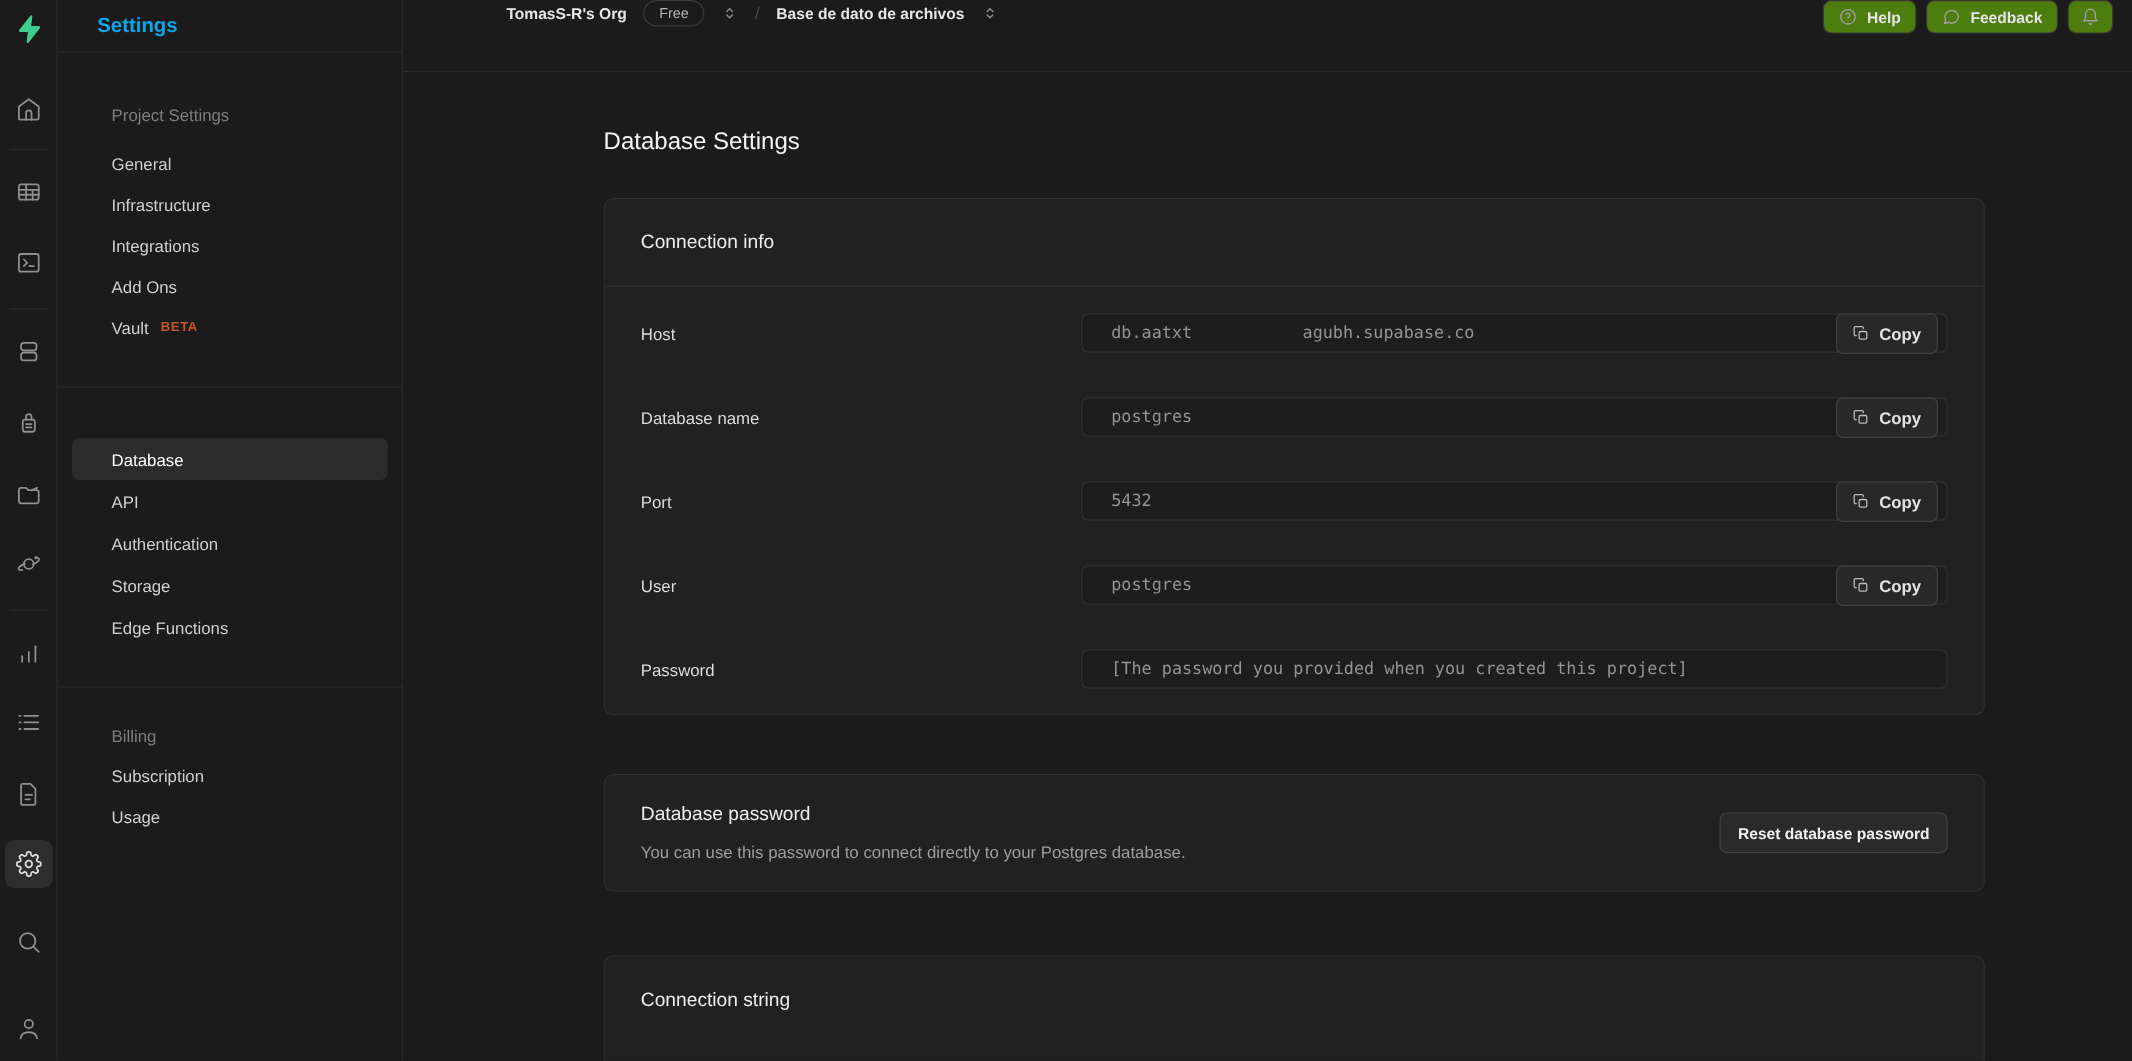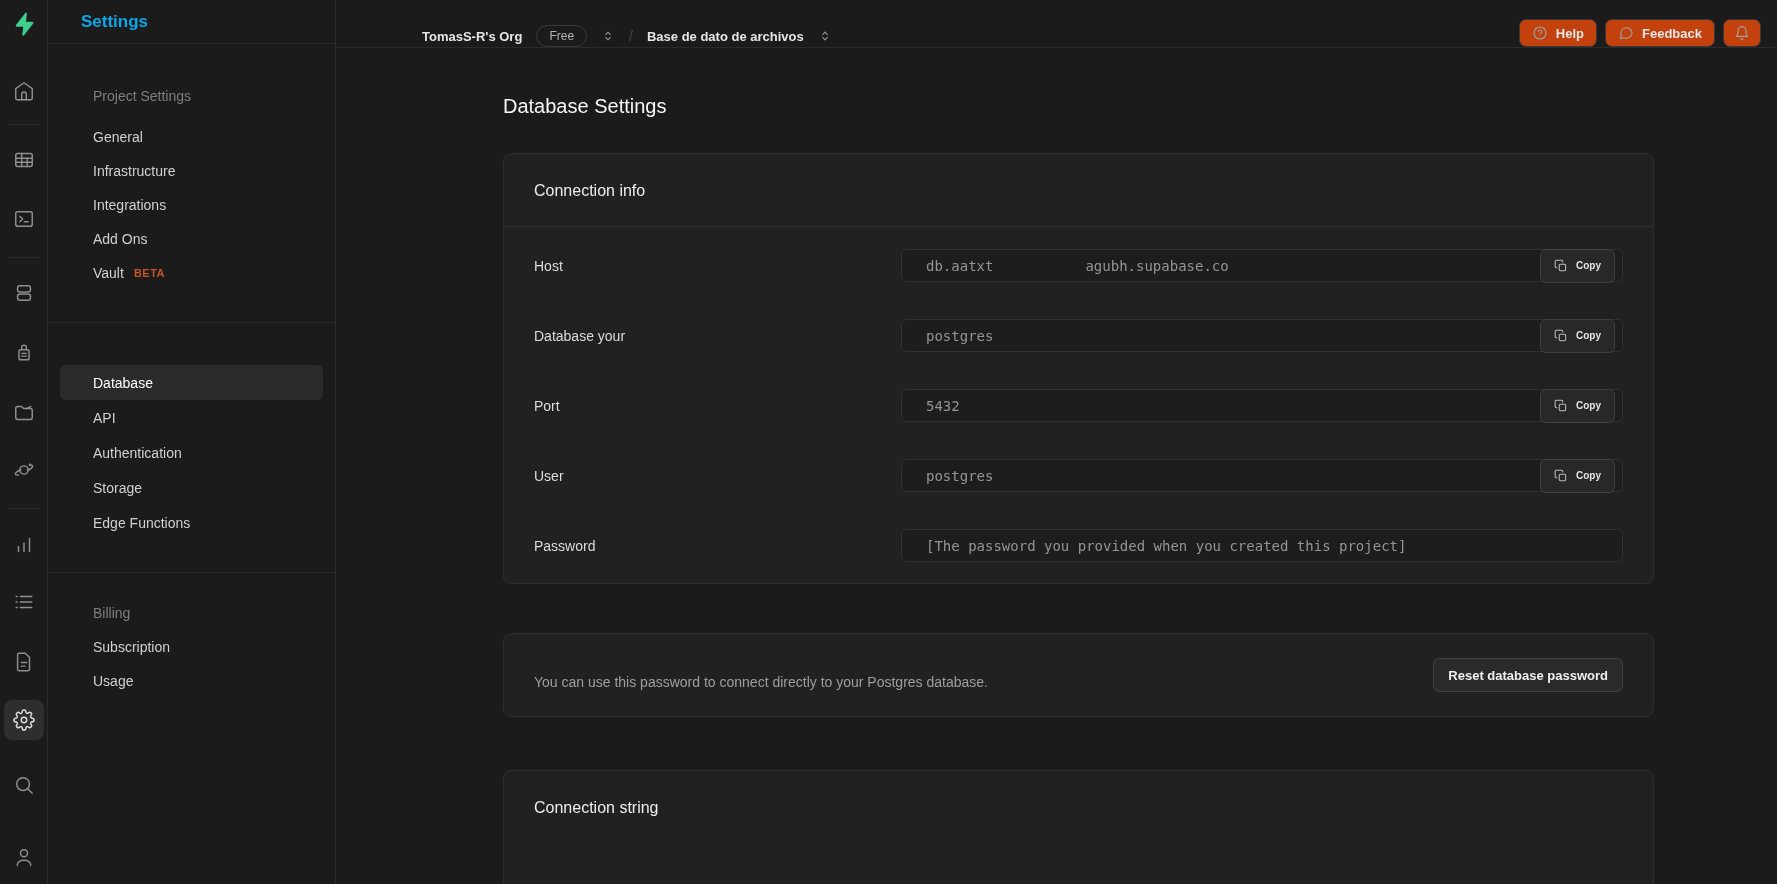--- a/index.html
+++ b/index.html
@@ -34,30 +34,30 @@
   .s2 .nav-item { height:35px; }
   .nav-item.active { margin:0 12px; padding-left:33px; background:#2b2b2b; border-radius:6px;
                      color:#ffffff; font-weight:400; }
   .beta-badge { margin-left:10px; font-size:11px; letter-spacing:.5px; color:#c45524; font-weight:600; }
   .nav-divider { height:1px; background:#2a2a2a; margin-top:32px; }
   .nav-section.s2 { padding-top:42px; }
   .nav-section.s3 { padding-top:23px; }
 
   
   .main { flex:1; min-width:0; display:flex; flex-direction:column; background:#1b1b1b; }
-  .topbar { height:48px; flex:none; border-bottom:1px solid #2a2a2a; display:flex; align-items:flex-end;
+  .topbar { height:60px; flex:none; border-bottom:1px solid #2a2a2a; display:flex; align-items:flex-start;
             padding:0 16px 0 86px; }
   .crumbs { display:flex; align-items:center; gap:14px; font-size:13px; font-weight:700; color:#e6e6e6; }
   .plan-pill { border:1px solid #3a3a3a; color:#b4b4b4; font-size:12px; font-weight:400;
                border-radius:999px; padding:3px 12px; cursor:pointer; }
   .chev-updown { color:#8f8f8f; cursor:pointer; }
   .crumb-sep { color:#4a4a4a; font-weight:400; font-size:14px; }
   .topbar-right { margin-left:auto; display:flex; align-items:center; gap:8px; }
   .tb-btn { height:28px; display:flex; align-items:center; gap:8px; padding:0 12px;
-            background:#c2410c; border:1px solid #383838; border-radius:7px;
+            background:#4d7c0f; border:1px solid #383838; border-radius:7px;
             font-size:13px; font-weight:600; color:#e6e6e6; cursor:pointer; }
   .tb-btn .ic { color:#a0a0a0; }
   .tb-btn.icon-only { padding:0 10px; }
 
   .scroll { flex:1; overflow:hidden; }
   .content { width:1151px; margin-left:167px; padding-top:44px; }
   .page-title { font-size:20px; font-weight:500; color:#f5f5f5; line-height:28px; }
 
   .card { background:#212121; border:1px solid #2e2e2e; border-radius:8px; }
   .card1 { margin-top:33px; }
@@ -66,21 +66,21 @@
   .card-body { padding:22px 30px 21px; display:flex; flex-direction:column; gap:37px; }
 
   .field-row { display:flex; align-items:center; }
   .field-label { width:367px; flex:none; font-size:14px; color:#dcdcdc; }
   .field-input { flex:1; height:33px; background:#1d1d1d; border:1px solid #313131; border-radius:6px;
                  display:flex; align-items:center; padding:0 7px 0 24px;
                  font-family:"DejaVu Sans Mono","Liberation Mono",monospace; font-size:14px; color:#949494; }
   .redacted-gap { display:inline-block; width:92px; }
   .copy-btn { margin-left:auto; height:34px; display:flex; align-items:center; gap:8px; padding:0 13px;
               background:#282828; border:1px solid #404040; border-radius:6px;
-              color:#e3e3e3; font-size:10px; font-weight:600;
+              color:#e3e3e3; font-size:14px; font-weight:600;
               font-family:"Liberation Sans","DejaVu Sans",sans-serif; cursor:pointer;text-align:center; }
   .copy-btn .ic { color:#bdbdbd; }
 
   .card2 { margin-top:49px; padding:24px 30px; display:flex; align-items:center; justify-content:space-between; }
   .card2-title { font-size:16px; color:#ededed; font-weight:400; }
   .card2-desc { margin-top:14px; font-size:14px; color:#9e9e9e; }
   .reset-btn { height:34px; padding:0 14px; background:#2a2a2a; border:1px solid #424242; border-radius:6px;
                color:#f0f0f0; font-size:13px; font-weight:600; cursor:pointer;
                font-family:"Liberation Sans","DejaVu Sans",sans-serif; }
 
@@ -317,21 +317,21 @@
                       <rect x="9" y="9" width="11" height="11" rx="2"></rect>
                       <path d="M5 15H4a2 2 0 0 1-2-2V4a2 2 0 0 1 2-2h9a2 2 0 0 1 2 2v1"></path>
                     </svg>
                   </span>
                 <span>Copy</span>
               </button>
             </div>
           </div>
 
           <div class="field-row">
-            <div class="field-label">Database your</div>
+            <div class="field-label">Database name</div>
             <div class="field-input">
               <span>postgres</span>
               <button class="copy-btn">
                 <span class="ic">
                     <svg width="14" height="14" viewBox="0 0 24 24" fill="none" stroke="currentColor" stroke-width="1.8" stroke-linecap="round" stroke-linejoin="round">
                       <rect x="9" y="9" width="11" height="11" rx="2"></rect>
                       <path d="M5 15H4a2 2 0 0 1-2-2V4a2 2 0 0 1 2-2h9a2 2 0 0 1 2 2v1"></path>
                     </svg>
                   </span>
                 <span>Copy</span>
@@ -376,20 +376,21 @@
             <div class="field-input">
               <span>[The password you provided when you created this project]</span>
             </div>
           </div>
 
         </div>
       </div>
 
       <div class="card card2">
         <div>
+          <div class="card2-title">Database password</div>
           <div class="card2-desc">You can use this password to connect directly to your Postgres database.</div>
         </div>
         <button class="reset-btn">Reset database password</button>
       </div>
 
       <div class="card card3">
         <div class="card-title">Connection string</div>
       </div>
 
     </div>

